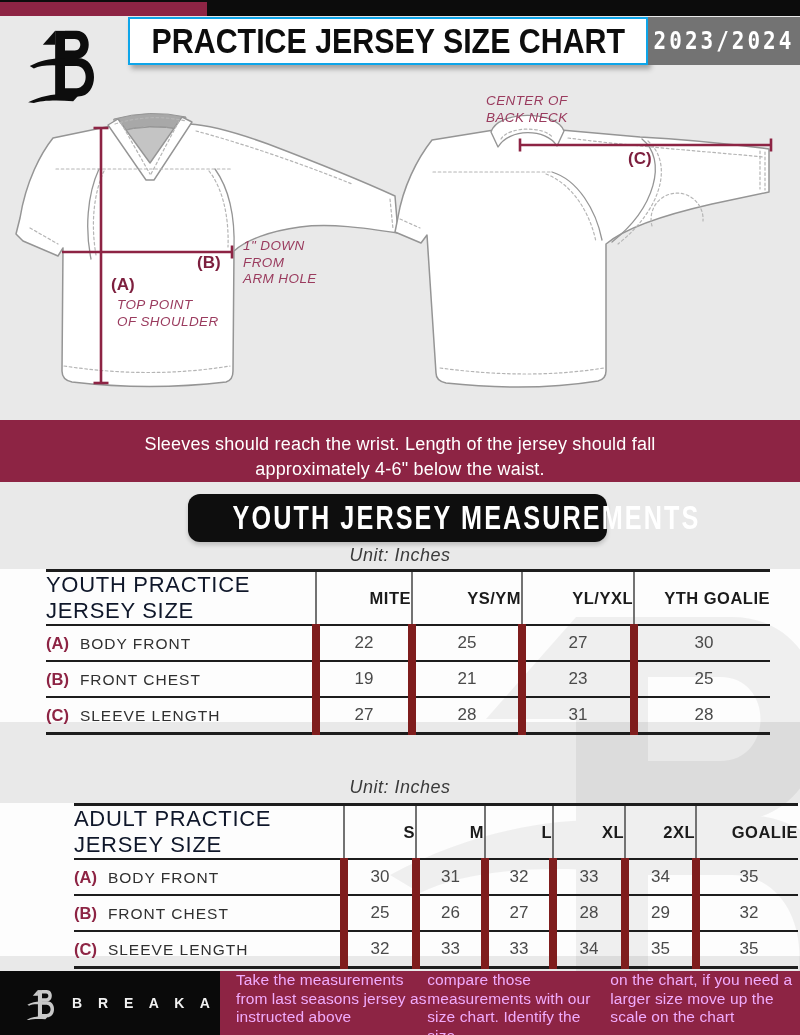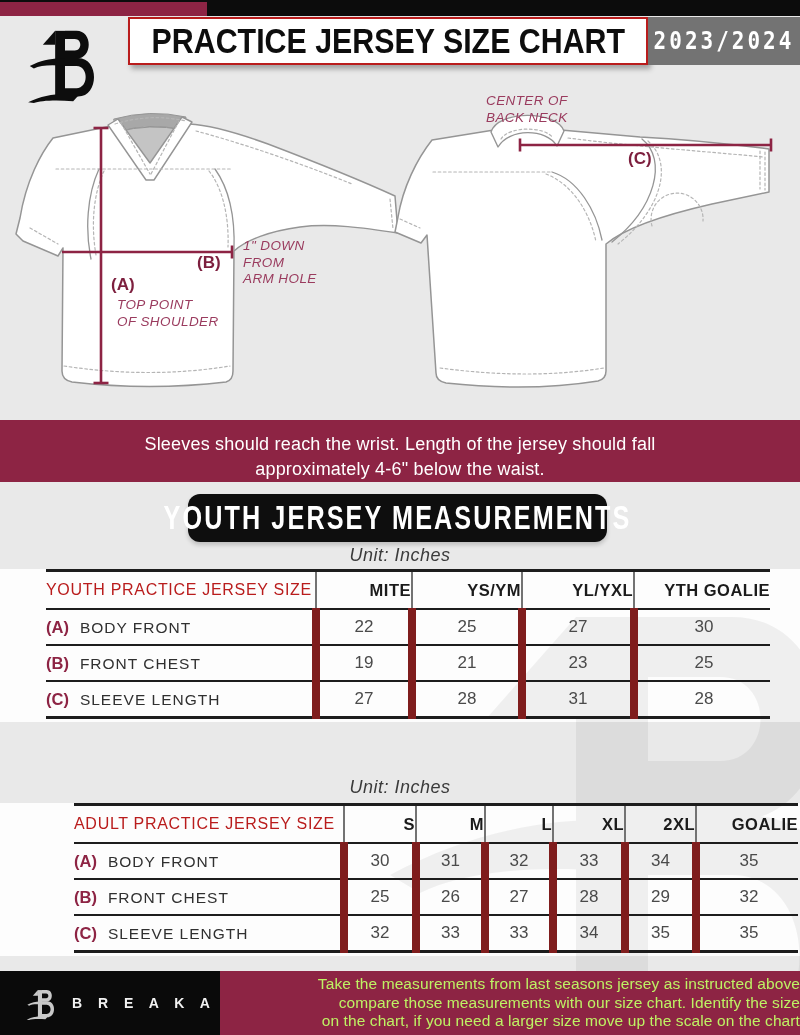--- a/index.html
+++ b/index.html
@@ -3,21 +3,21 @@
 <meta charset="utf-8">
 <style>
   html,body{margin:0;padding:0;background:#cfcfcf;}
   .page{position:relative;width:800px;height:1035px;margin:0 auto;background:#E9E9E9;
         overflow:hidden;font-family:"Liberation Sans",sans-serif;}
   
   .top-strip{position:absolute;top:0;left:0;right:0;height:16px;background:#0C0C0C;z-index:3;}
   .top-strip-maroon{position:absolute;top:2px;left:0;width:207px;height:14px;background:#8D2444;z-index:4;}
   
   .title-box{position:absolute;left:128px;top:17px;width:520px;height:48px;background:#ffffff;
-             border:2px solid #b91c1c;box-sizing:border-box;display:flex;align-items:center;justify-content:center;
+             border:2px solid #0ea5e9;box-sizing:border-box;display:flex;align-items:center;justify-content:center;
              box-shadow:3px 4px 5px rgba(0,0,0,0.30);z-index:5;}
   .title-text{font-size:33px;font-weight:700;color:#0D0D0D;white-space:nowrap;
               transform:scale(0.92,1.05);letter-spacing:0px;}
   .year-box{position:absolute;left:648px;top:17px;width:152px;height:48px;background:#737373;
             display:flex;align-items:center;justify-content:center;z-index:5;}
   .year-text{font-family:"DejaVu Sans Mono",monospace;font-weight:700;font-size:21px;color:#ffffff;
              letter-spacing:3px;transform:scaleY(1.18);white-space:nowrap;}
   .corner-logo{position:absolute;left:24px;top:20px;width:82px;height:84px;color:#0D0D0D;z-index:6;}
   
   .diagram{position:absolute;left:0;top:68px;width:800px;height:300px;z-index:2;}
@@ -30,55 +30,55 @@
           display:flex;flex-direction:column;align-items:center;justify-content:flex-end;z-index:2;
           font-size:18px;line-height:25px;letter-spacing:0.2px;}
   
   .white-band{position:absolute;left:0;width:800px;background:#FDFDFD;z-index:0;}
   .band-youth{top:569px;height:153px;}
   .band-adult{top:803px;height:153px;}
   .watermark{position:absolute;left:348px;top:545px;width:600px;height:600px;color:#1a1a1a;
              opacity:0.055;z-index:1;pointer-events:none;}
   
   .section-banner{position:absolute;left:188px;width:419px;height:48px;background:#0E0E0E;border-radius:12px;
-                  display:flex;align-items:center;justify-content:center;z-index:2;
+                  display:flex;align-items:center;z-index:2;
                   box-shadow:0 3px 4px rgba(0,0,0,0.18);}
   .banner-youth{top:494px;}
   .banner-adult{top:727px;height:46px;}
   .banner-text{color:#ffffff;font-weight:700;font-size:30px;letter-spacing:2.5px;white-space:nowrap;
                transform:scale(0.84,1.1);}
   .unit{position:absolute;left:0;width:800px;text-align:center;font-style:italic;font-size:18px;
         color:#3B3B3B;z-index:2;letter-spacing:0.5px;}
   .unit-youth{top:545px;}
   .unit-adult{top:777px;}
   
   table.meas{position:absolute;left:46px;width:724px;border-collapse:collapse;table-layout:fixed;
              z-index:2;background:transparent;
              border-top:3px solid #1D1D1D;border-bottom:3px solid #1D1D1D;}
   .table-youth{top:569px;}
   .table-adult{top:803px;margin-left:28px;}
   table.meas tr{border-bottom:2px solid #1D1D1D;}
   table.meas td{padding:0;height:34px;vertical-align:middle;}
   table.meas tr.hdr td{height:36px;}
-  td.lblh{padding-left:13px;font-size:16px;color:#b91c1c;letter-spacing:0.7px;}
+  td.lblh{padding-left:13px;font-size:22px;color:#0f172a;letter-spacing:0.7px;}
   td.colh{border-left:2px solid #737373;text-align:right;font-weight:700;font-size:16.5px;
           color:#1B1B1B;letter-spacing:0.5px;}
   td.lbl{padding-left:25px;white-space:nowrap;}
   td.lbl .pfx{color:#8D2444;font-weight:700;font-size:16.5px;margin-right:11px;}
   td.lbl .rlabel{color:#303030;font-size:15.5px;letter-spacing:1px;}
   td.val{border-left:8px solid #7f1d1d;text-align:center;font-size:17px;color:#4A4A4A;}
   
   .footer{position:absolute;left:0;top:971px;width:800px;height:64px;display:flex;z-index:6;}
   .footer-black{width:220px;background:#0A0A0A;display:flex;align-items:center;padding-left:25px;
                 box-sizing:border-box;gap:13px;flex:none;}
   .footer-logo{width:34px;height:36px;color:#C9C9C9;flex:none;}
   .footer-brand{color:#F2F2F2;font-size:14px;font-weight:700;letter-spacing:6px;white-space:nowrap;}
-  .footer-maroon{flex:1;background:#8D2444;color:#bef264;display:flex;flex-direction:column;
+  .footer-maroon{flex:1;background:#8D2444;color:#f0abfc;display:flex;flex-direction:row;
                  justify-content:center;padding-left:16px;font-size:15.5px;line-height:18.5px;
-                 letter-spacing:0.1px;text-align:right;}
+                 letter-spacing:0.1px;}
 </style>
 </head>
 <body>
 
 <div class="page">
 
   <svg width="0" height="0" style="position:absolute" aria-hidden="true">
     <defs>
       <symbol id="bk-logo" viewBox="0 0 100 100">
         <path fill="currentColor" d="M23 29 L38 12 L38 29 Z"></path>

